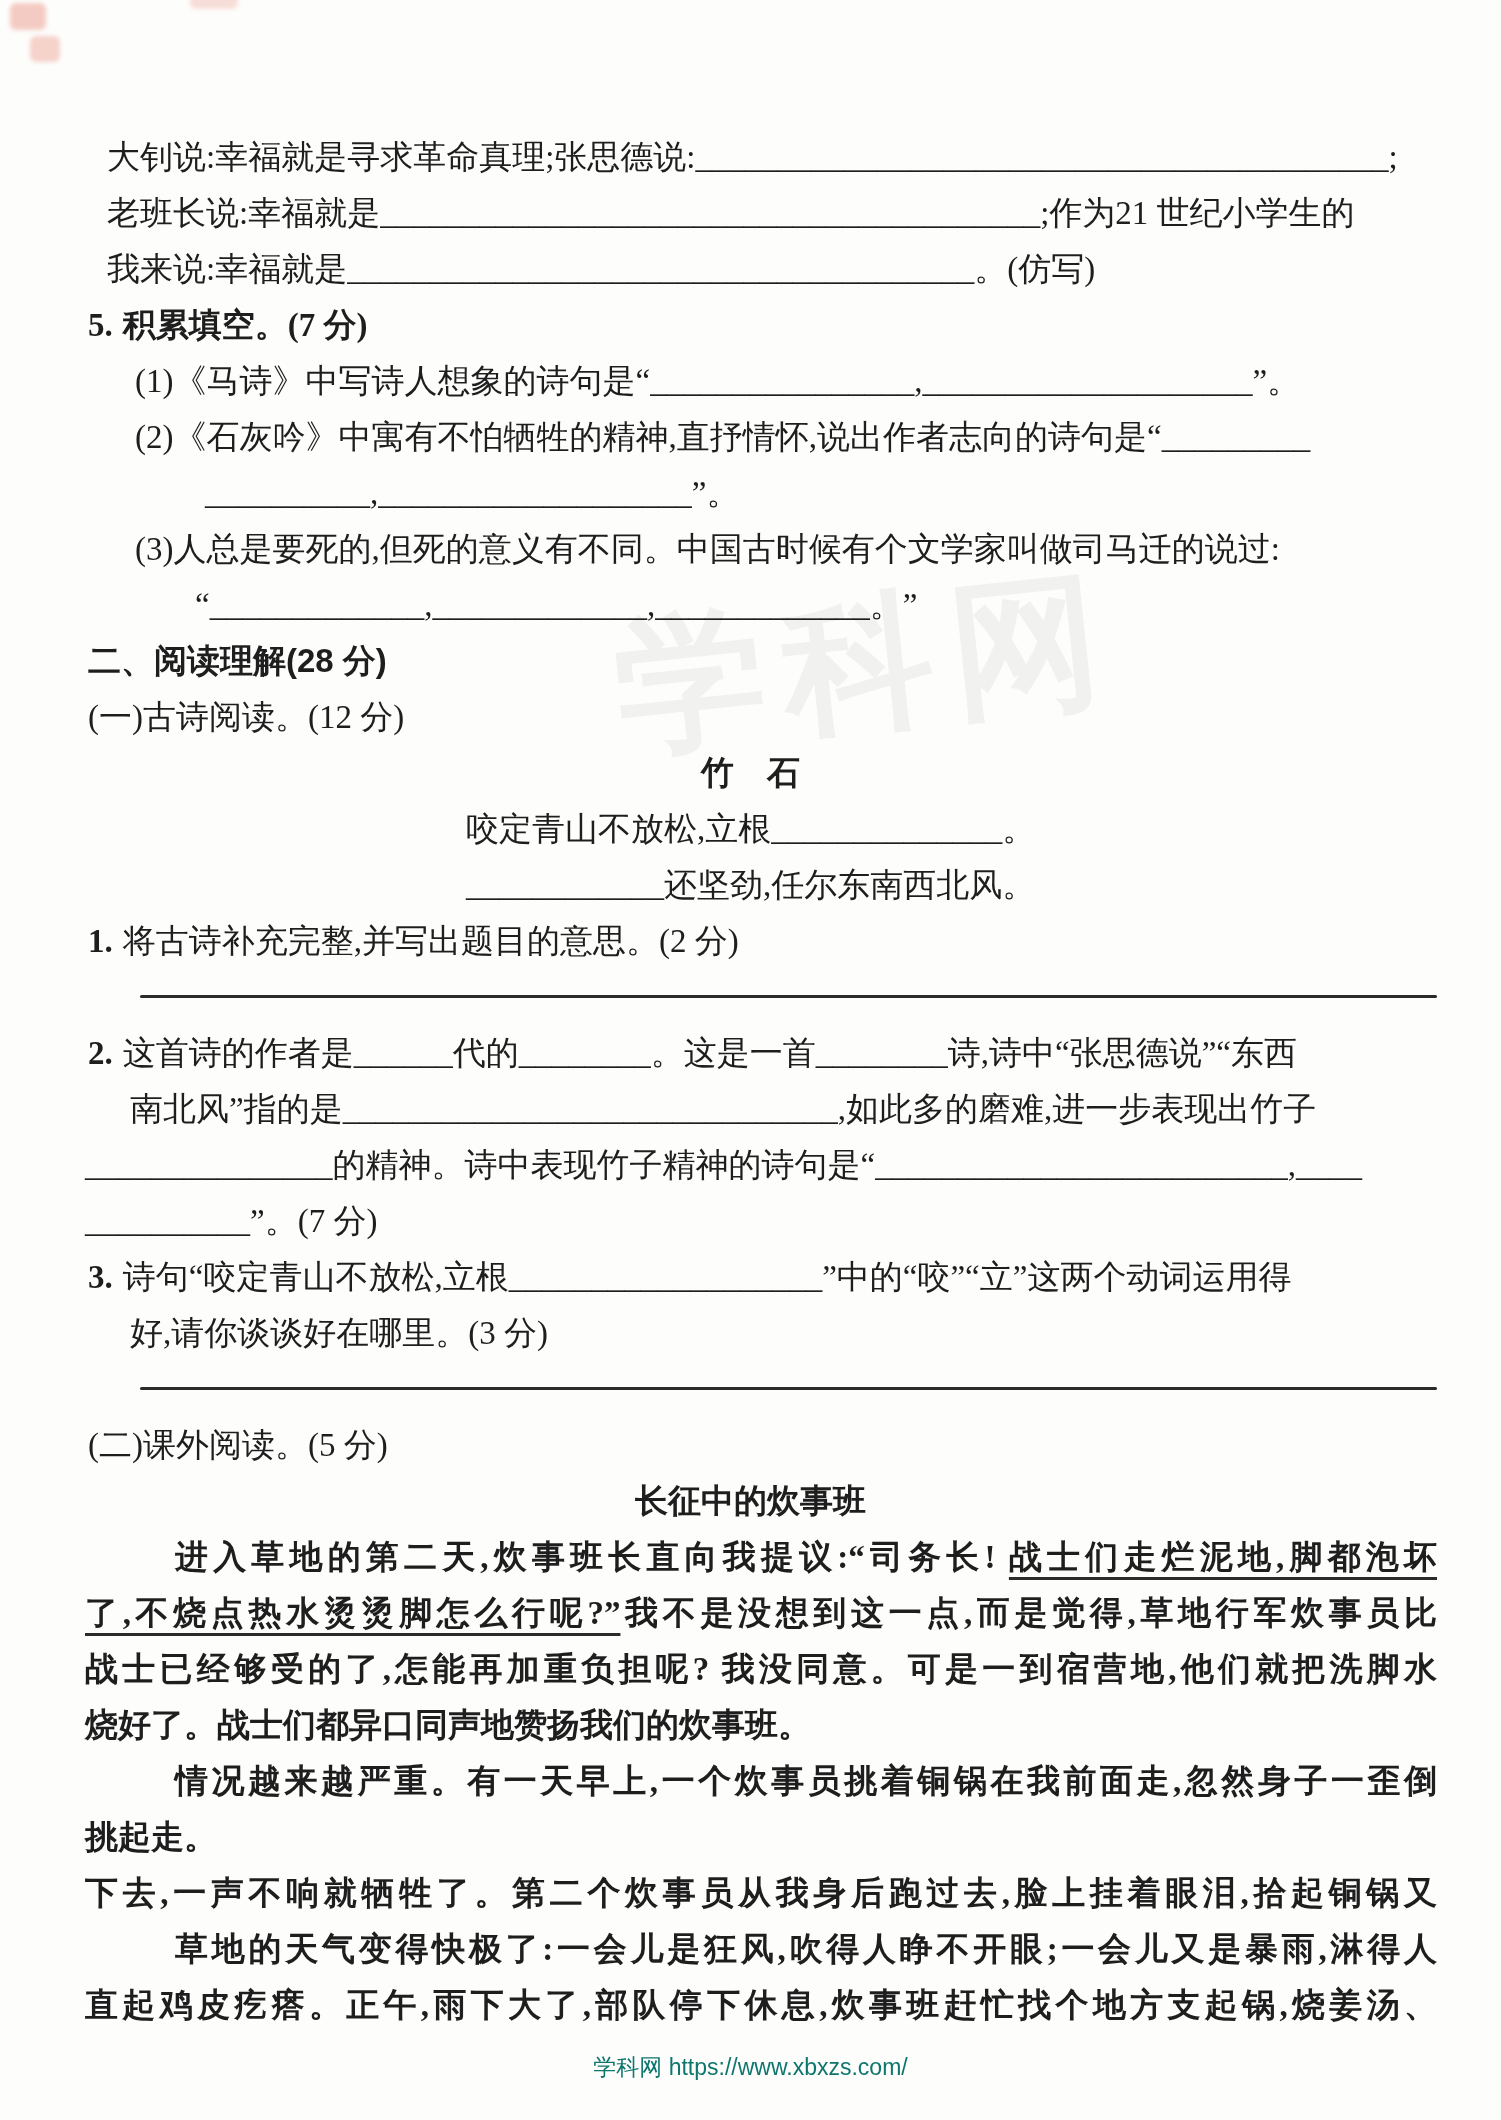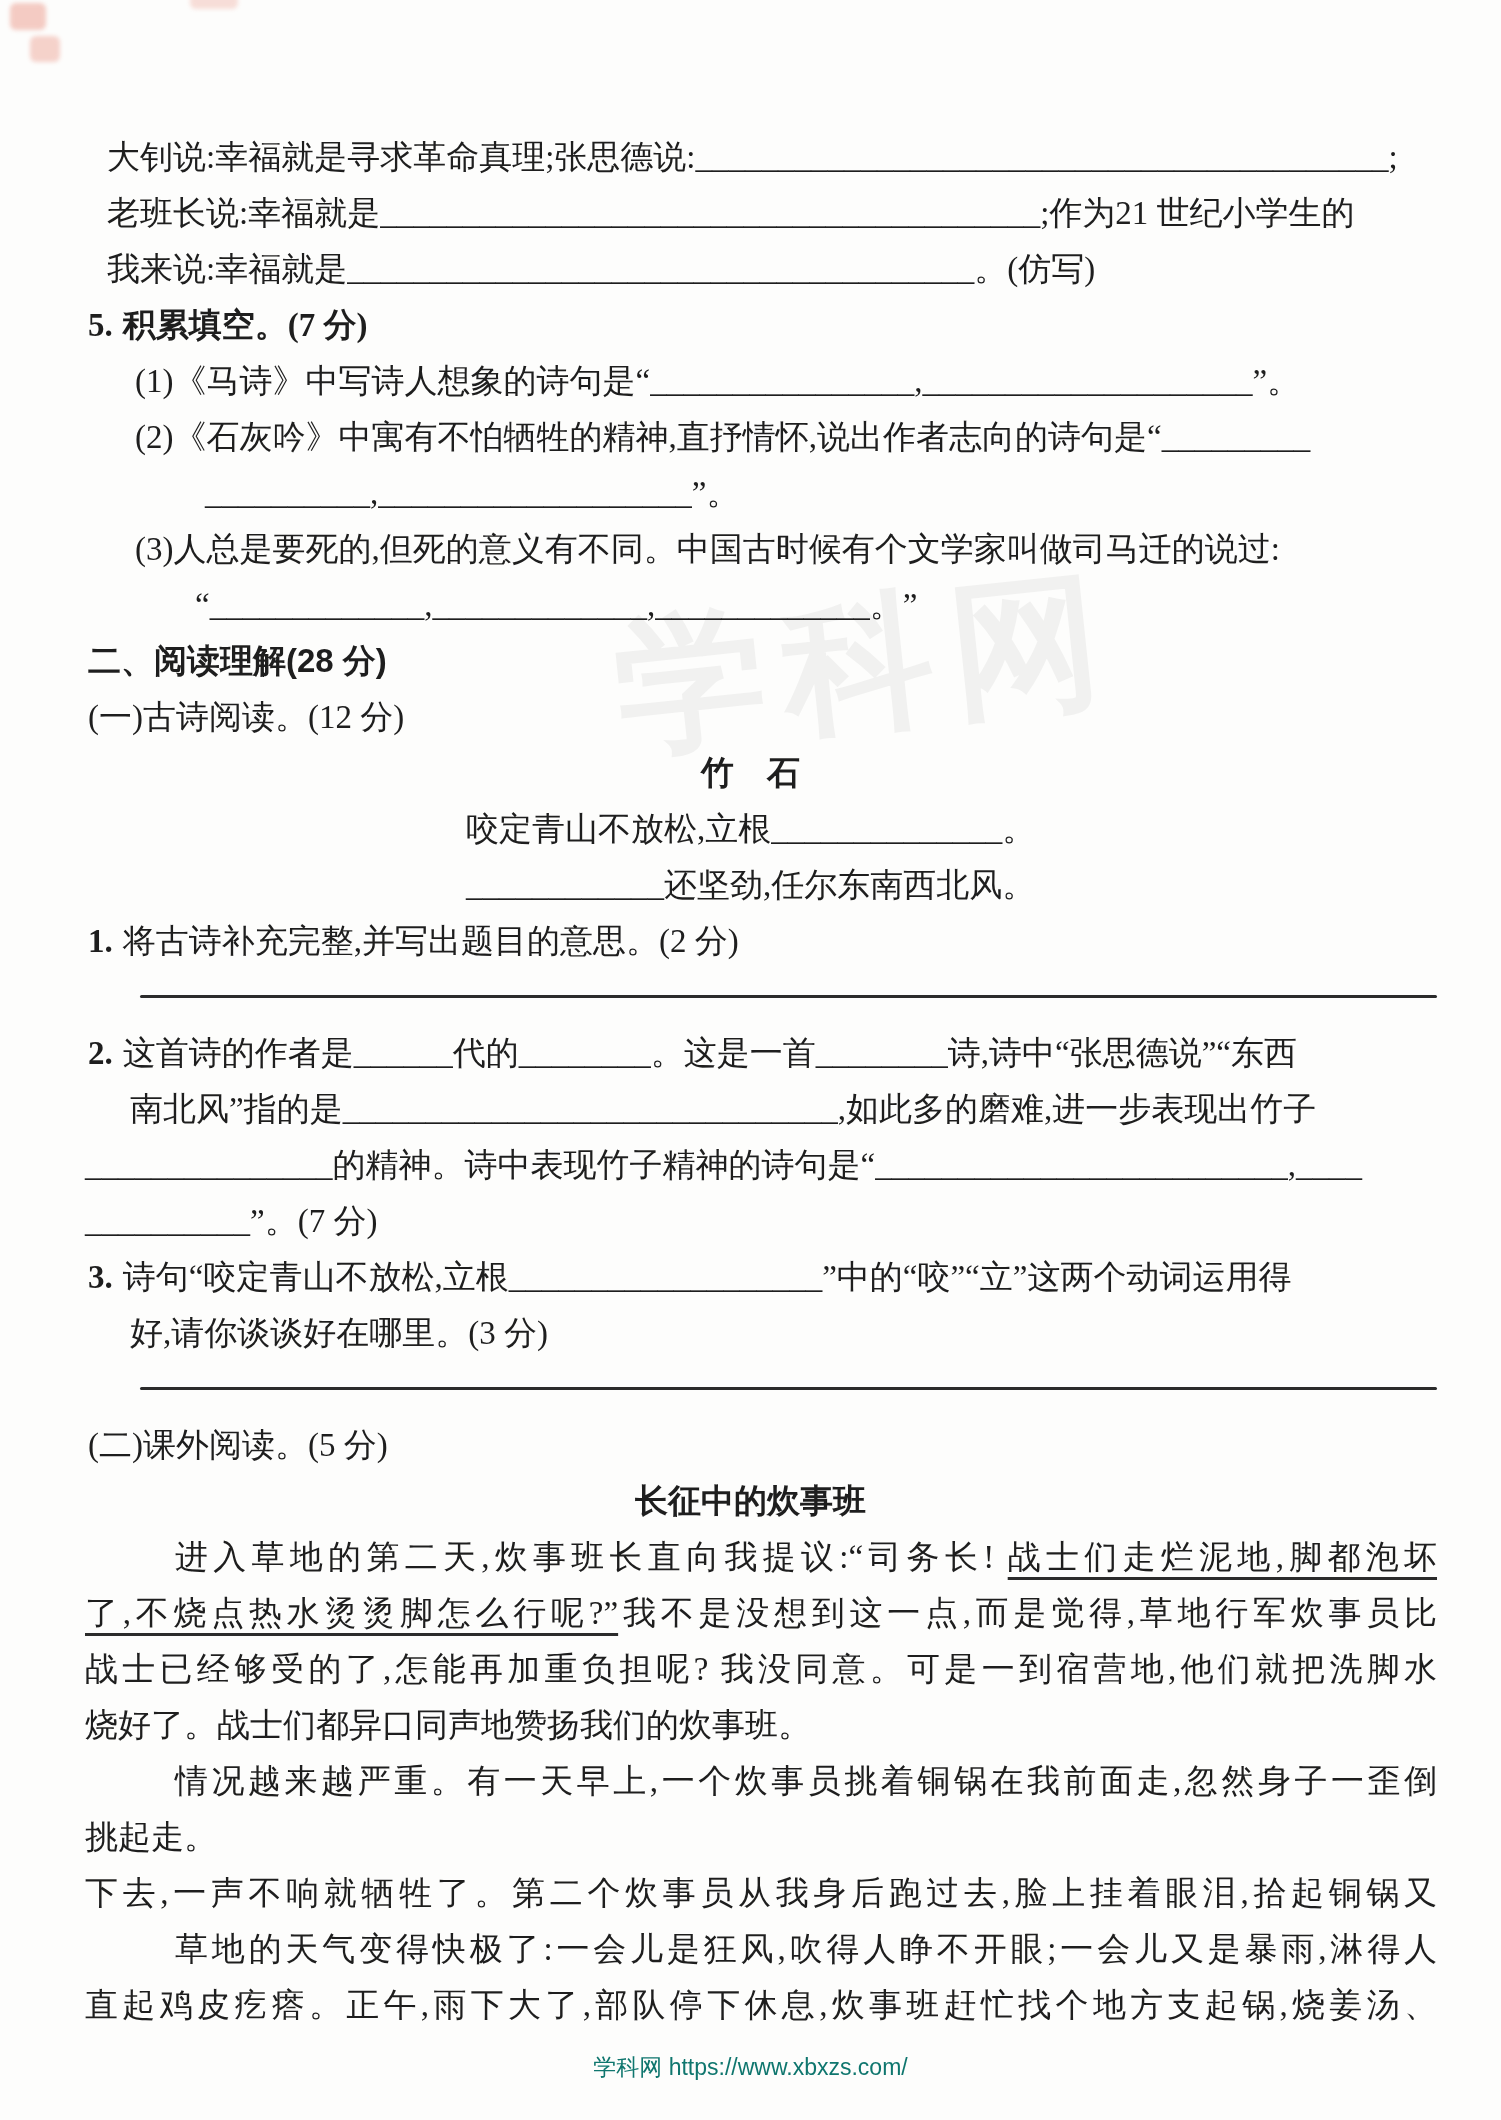--- a/index.html
+++ b/index.html
@@ -29,20 +29,21 @@
   .rule-line{height:56px;position:relative;}
   .rule-line::after{
     content:"";position:absolute;left:140px;right:64px;top:26px;height:3px;
     background:#2b2b2b;border-radius:2px;
   }
   
   .passage-line{
     height:56px;line-height:56px;
     padding-left:85px;padding-right:64px;
     white-space:normal;
+    font-weight:bold;
   }
   .pj{text-align:justify;text-align-last:justify;}
   .pindent{text-indent:90px;}
   .u{
     text-decoration:underline;
     text-underline-offset:9px;
     text-decoration-thickness:2.5px;
     text-decoration-color:#2b2b2b;
   }
   .footer{

